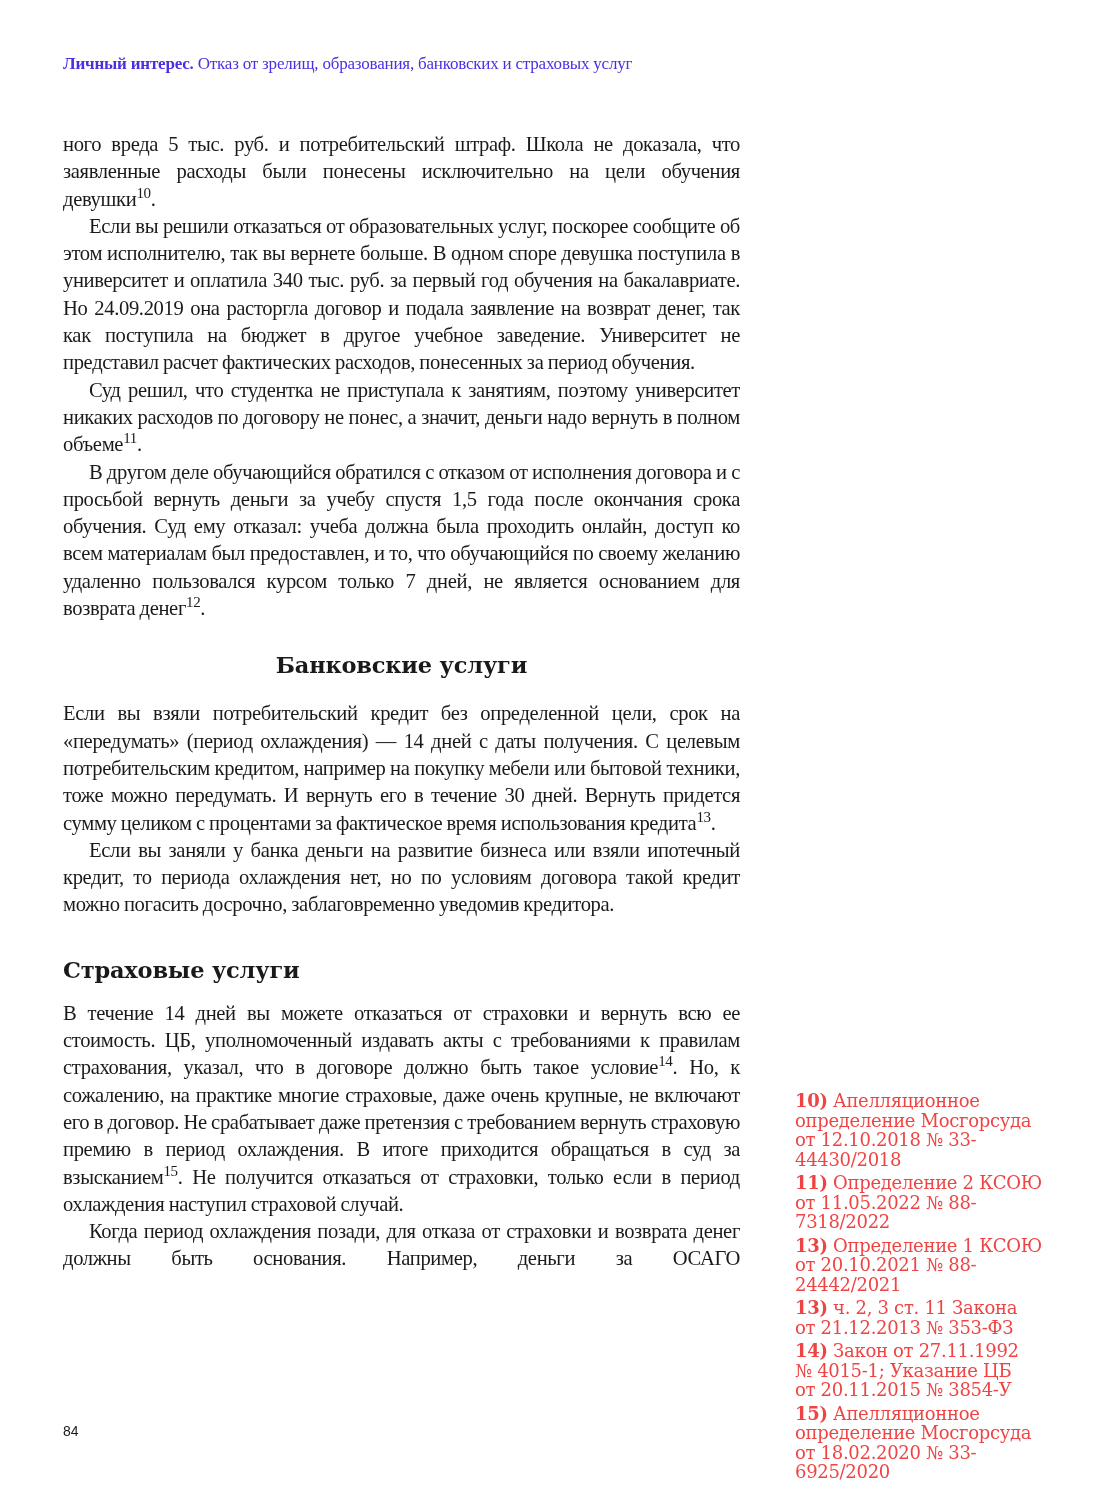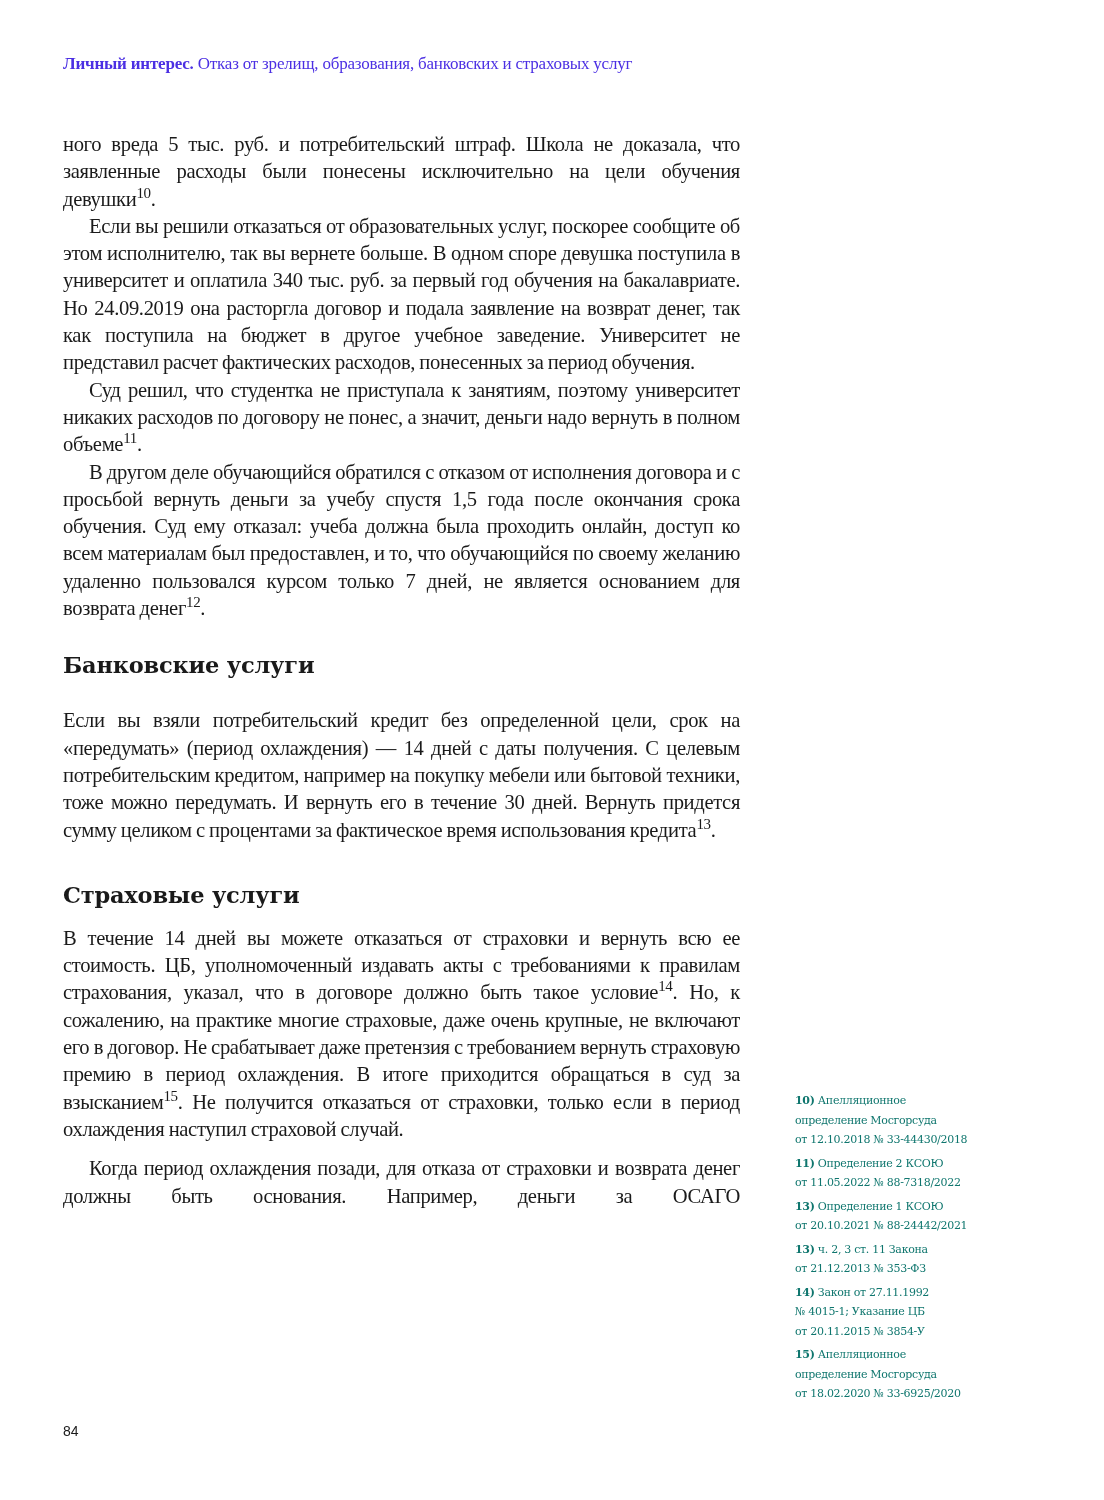--- a/index.html
+++ b/index.html
@@ -9,47 +9,48 @@
                   color: #4b2fe3; white-space: nowrap; letter-spacing: -0.2px; }
   .running-head .rh-bold { font-weight: bold; }
   .main { position: absolute; left: 63px; top: 131px; width: 677px; }
   .p { font-size: 20.6px; line-height: 27.3px; margin: 0; text-align: justify;
        text-align-last: left; letter-spacing: -0.35px; word-spacing: -0.5px; }
   .p.indent { text-indent: 26px; }
   sup { font-size: 15px; line-height: 0; vertical-align: 8px; }
   .h2 { font-size: 22.5px; font-weight: bold; margin: 0; letter-spacing: -0.2px;
         font-family: "DejaVu Serif", "Liberation Serif", serif; }
   .notes { position: absolute; left: 795px; top: 1091px; width: 260px;
-           font-family: "DejaVu Serif", serif; font-size: 11px; color: #0f766e;
+           font-family: "DejaVu Serif", serif; font-size: 18px; color: #ef4444;
            letter-spacing: -0.3px; }
   .note { margin: 0 0 4px 0; line-height: 19.5px; }
   .note .num { font-weight: bold; }
   .folio { position: absolute; left: 63px; top: 1423px; font-size: 14px;
            font-family: "Liberation Sans", sans-serif; color: #1a1a1a; }
 </style>
 </head>
 <body>
 
 <div class="running-head">
   <span class="rh-bold">Личный интерес.</span>
   <span>Отказ от зрелищ, образования, банковских и страховых услуг</span>
 </div>
 
 <div class="main">
   <p class="p"><span>ного вреда 5 тыс. руб. и потребительский штраф. Школа не доказала, что заявленные расходы были понесены исключительно на цели обучения девушки</span><sup>10</sup><span>.</span></p>
   <p class="p indent"><span>Если вы решили отказаться от образовательных услуг, поскорее сообщите об этом исполнителю, так вы вернете больше. В одном споре девушка поступила в университет и оплатила 340 тыс. руб. за первый год обучения на бакалавриате. Но 24.09.2019 она расторгла договор и подала заявление на возврат денег, так как поступила на бюджет в другое учебное заведение. Университет не представил расчет фактических расходов, понесенных за период обучения.</span></p>
   <p class="p indent"><span>Суд решил, что студентка не приступала к занятиям, поэтому университет никаких расходов по договору не понес, а значит, деньги надо вернуть в полном объеме</span><sup>11</sup><span>.</span></p>
   <p class="p indent"><span>В другом деле обучающийся обратился с отказом от исполнения договора и с просьбой вернуть деньги за учебу спустя 1,5 года после окончания срока обучения. Суд ему отказал: учеба должна была проходить онлайн, доступ ко всем материалам был предоставлен, и то, что обучающийся по своему желанию удаленно пользовался курсом только 7 дней, не является основанием для возврата денег</span><sup>12</sup><span>.</span></p>
 
-  <h2 class="h2" style="margin-top:30px;margin-bottom:29px;">Банковские услуги</h2>
+  <h2 class="h2" style="margin-top:30px;margin-bottom:22px;text-align:center;">Банковские услуги</h2>
   <p class="p"><span>Если вы взяли потребительский кредит без определенной цели, срок на «передумать» (период охлаждения) — 14 дней с даты получения. С целевым потребительским кредитом, например на покупку мебели или бытовой техники, тоже можно передумать. И вернуть его в течение 30 дней. Вернуть придется сумму целиком с процентами за фактическое время использования кредита</span><sup>13</sup><span>.</span></p>
+  <p class="p indent"><span>Если вы заняли у банка деньги на развитие бизнеса или взяли ипотечный кредит, то периода охлаждения нет, но по условиям договора такой кредит можно погасить досрочно, заблаговременно уведомив кредитора.</span></p>
 
   <h2 class="h2" style="margin-top:38px;margin-bottom:17px;">Страховые услуги</h2>
   <p class="p"><span>В течение 14 дней вы можете отказаться от страховки и вернуть всю ее стоимость. ЦБ, уполномоченный издавать акты с требованиями к правилам страхования, указал, что в договоре должно быть такое условие</span><sup>14</sup><span>. Но, к сожалению, на практике многие страховые, даже очень крупные, не включают его в договор. Не срабатывает даже претензия с требованием вернуть страховую премию в период охлаждения. В итоге приходится обращаться в суд за взысканием</span><sup>15</sup><span>. Не получится отказаться от страховки, только если в период охлаждения наступил страховой случай.</span></p>
-  <p class="p indent" style="text-align-last: justify; margin-top: 12px;"><span>Когда период охлаждения позади, для отказа от страховки и возврата денег должны быть основания. Например, деньги за ОСАГО</span></p>
+  <p class="p indent" style="text-align-last: justify;"><span>Когда период охлаждения позади, для отказа от страховки и возврата денег должны быть основания. Например, деньги за ОСАГО</span></p>
 </div>
 
 <div class="notes">
   <div class="note">
     <span class="num">10)</span> <span>Апелляционное</span><br>
     <span>определение Мосгорсуда</span><br>
     <span>от 12.10.2018 № 33-44430/2018</span>
   </div>
   <div class="note">
     <span class="num">11)</span> <span>Определение 2 КСОЮ</span><br>

